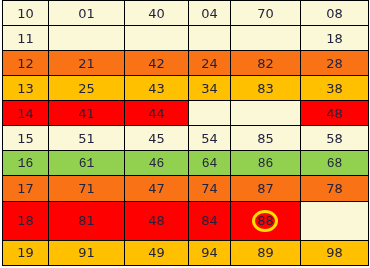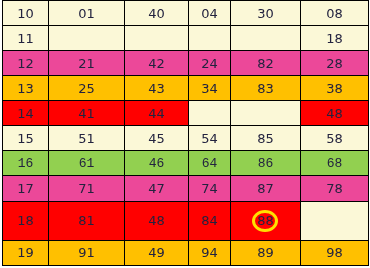--- a/index.html
+++ b/index.html
@@ -45,21 +45,21 @@
   
   col.c1 { width: 46px; }
   col.c2 { width: 76px; }
   col.c3 { width: 64px; }
   col.c4 { width: 42px; }
   col.c5 { width: 70px; }
   col.c6 { width: 68px; }
 
   
   td.fill-cream  { background: #fbf8d7; }
-  td.fill-yellow { background: #ec4899; }
+  td.fill-yellow { background: #f97316; }
   td.fill-orange { background: #ffc000; }
   td.fill-red    { background: #ff0000; }
   td.fill-green  { background: #92d050; font-family: Liberation Mono, monospace; }
 
   
   td.text-white-bold {
     color: #ffffff;
     font-weight: normal;
   }
 
@@ -98,21 +98,21 @@
       <col class="c4">
         <col class="c5">
         <col class="c6">
     </colgroup>
     <tbody id="grid-body">
         <tr>
           <td class="fill-cream"><span class="cell-inner">10</span></td>
           <td class="fill-cream"><span class="cell-inner">01</span></td>
           <td class="fill-cream"><span class="cell-inner">40</span></td>
           <td class="fill-cream"><span class="cell-inner">04</span></td>
-          <td class="fill-cream"><span class="cell-inner">30</span></td>
+          <td class="fill-cream"><span class="cell-inner">70</span></td>
           <td class="fill-cream"><span class="cell-inner">08</span></td>
         </tr>
         <tr>
           <td class="fill-cream"><span class="cell-inner">11</span></td>
           <td class="fill-cream"><span class="cell-inner"></span></td>
           <td class="fill-cream"><span class="cell-inner"></span></td>
           <td class="fill-cream"><span class="cell-inner"></span></td>
           <td class="fill-cream"><span class="cell-inner"></span></td>
           <td class="fill-cream"><span class="cell-inner">18</span></td>
         </tr>

